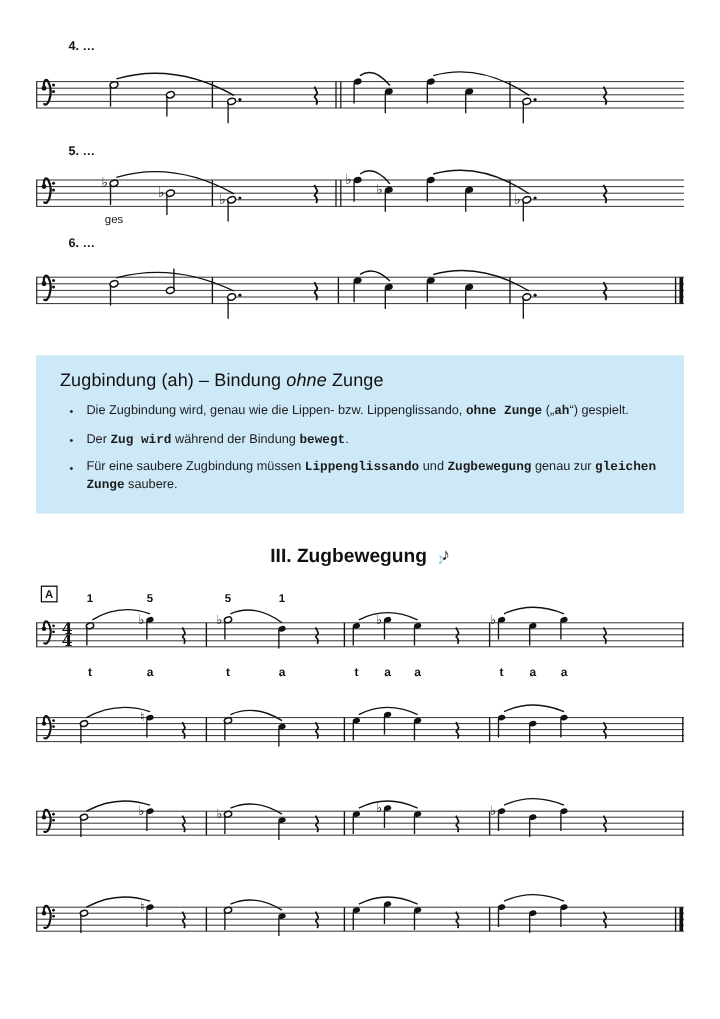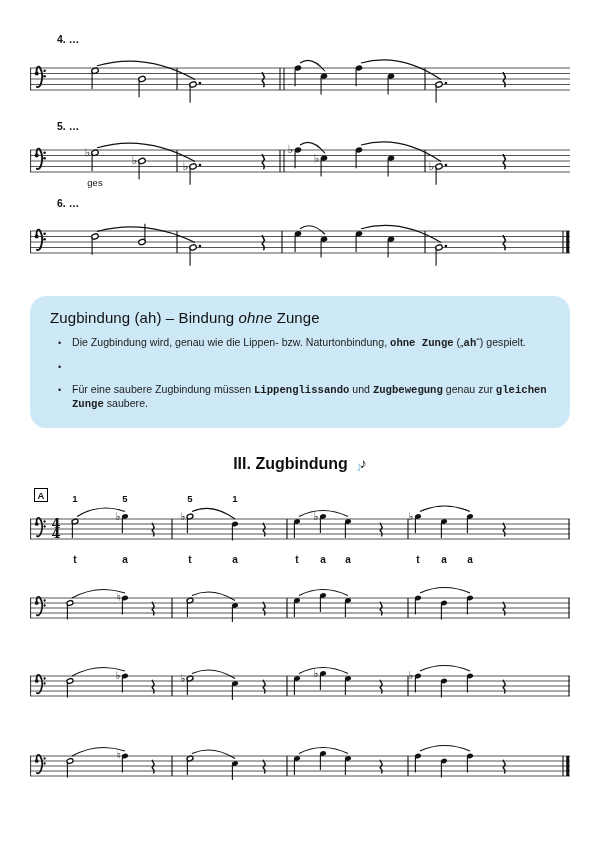--- a/index.html
+++ b/index.html
@@ -1,20 +1,20 @@
 <!DOCTYPE html>
 <html><head>
 <meta charset="utf-8">
 <style>
   html,body{margin:0;padding:0;}
   body{width:600px;height:849px;background:#fff;font-family:"Liberation Sans",sans-serif;color:#1a1a1a;}
   #page{position:relative;width:600px;height:849px;background:#fff;overflow:hidden;}
   .ex-label{position:absolute;font-size:10.5px;font-weight:bold;color:#111;}
   .staff{position:absolute;left:30px;}
-  #info-box{position:absolute;left:30px;top:296px;width:540px;height:132px;background:#cde8f7;border-radius:16px;box-sizing:border-box;padding:11px 18px 10px 18px;}
+  #info-box{position:absolute;left:30px;top:296px;width:540px;height:132px;background:#cde8f7;border-radius:0;box-sizing:border-box;padding:11px 18px 10px 18px;}
   #info-title{font-size:15px;color:#111;margin:2px 0 10px 2px;letter-spacing:.1px;}
   .bullet-row{display:flex;margin:0 0 9px 10px;}
   .bullet-dot{width:14px;font-size:9px;line-height:14px;color:#222;flex:0 0 14px;}
   .bullet-text{font-size:10.6px;line-height:13.5px;color:#1c1c1c;max-width:478px;}
   .bullet-text b{font-weight:bold;font-family:Liberation Mono, monospace;}
   .rich i{font-style:italic;}
   #section-heading{position:absolute;left:0;top:455px;width:600px;text-align:center;font-size:16px;font-weight:bold;color:#111;}
   .note-ic-blue{color:#8cc0e0;font-size:14px;display:inline-block;transform:rotate(-14deg) translateY(2px);margin-left:7px;}
   .note-ic-black{color:#111;font-size:14px;display:inline-block;transform:translateY(-1px);margin-left:-2px;}
   #marker-a{position:absolute;left:34px;top:488px;width:14px;height:14px;border:1.4px solid #000;font-size:9.5px;font-weight:bold;text-align:center;line-height:14px;box-sizing:border-box;background:#fff;}
@@ -153,32 +153,33 @@
       <circle cx="415.91" cy="39" r="1.35" fill="#111"></circle>
       <path d="M473,28.125 L475.475,33.35 L473.11,36.925 Q476.41,39.675 474.54,43.25" fill="none" stroke="#111" stroke-width="1.54" stroke-linejoin="round"></path>
       <line x1="533" y1="24" x2="533" y2="46" stroke="#111" stroke-width="1.1"></line>
       <rect x="536.2" y="24" width="3.1" height="22" fill="#111"></rect>
     </svg>
 
   <div id="info-box">
     <div id="info-title" class="rich"><span>Zugbindung (ah) – Bindung </span><i>ohne</i><span> Zunge</span></div>
     <div class="bullet-row">
       <span class="bullet-dot">•</span>
-      <span class="bullet-text rich"><span>Die Zugbindung wird, genau wie die Lippen- bzw. Naturtonbindung, </span><b>ohne Zunge</b><span> („</span><b>ah</b><span>“) gespielt.</span></span>
+      <span class="bullet-text rich"><span>Die Zugbindung wird, genau wie die Lippen- bzw. Lippenglissando, </span><b>ohne Zunge</b><span> („</span><b>ah</b><span>“) gespielt.</span></span>
     </div>
     <div class="bullet-row">
       <span class="bullet-dot">•</span>
+      <span class="bullet-text rich"><span>Der </span><b>Zug wird</b><span> während der Bindung </span><b>bewegt</b><span>.</span></span>
     </div>
     <div class="bullet-row">
       <span class="bullet-dot">•</span>
       <span class="bullet-text rich"><span>Für eine saubere Zugbindung müssen </span><b>Lippenglissando</b><span> und </span><b>Zugbewegung</b><span> genau zur </span><b>gleichen Zunge</b><span> saubere.</span></span>
     </div>
   </div>
 
-  <div id="section-heading"><span>III. Zugbindung</span><span class="note-ic-blue">♪</span><span class="note-ic-black">♪</span></div>
+  <div id="section-heading"><span>III. Zugbewegung</span><span class="note-ic-blue">♪</span><span class="note-ic-black">♪</span></div>
 
   <div id="marker-a">A</div>
   <svg class="staff" style="top:489px;" width="540" height="78" viewBox="0 0 540 78">
       <line x1="0" y1="30" x2="540" y2="30" stroke="#2a2a2a" stroke-width="0.8"></line>
       <line x1="0" y1="35" x2="540" y2="35" stroke="#2a2a2a" stroke-width="0.8"></line>
       <line x1="0" y1="40" x2="540" y2="40" stroke="#2a2a2a" stroke-width="0.8"></line>
       <line x1="0" y1="45" x2="540" y2="45" stroke="#2a2a2a" stroke-width="0.8"></line>
       <line x1="0" y1="50" x2="540" y2="50" stroke="#2a2a2a" stroke-width="0.8"></line>
       <line x1="0.6" y1="30" x2="0.6" y2="50" stroke="#2a2a2a" stroke-width="1"></line>
       <path d="M6.7,35 C5.9,28.75 8.6,27.25 10.3,30.25 C12.4,34 12.6,39.5 11.2,43.5 C10,47 8.2,48 6.9,47" fill="none" stroke="#111" stroke-width="1.7000000000000002" stroke-linecap="round"></path>

